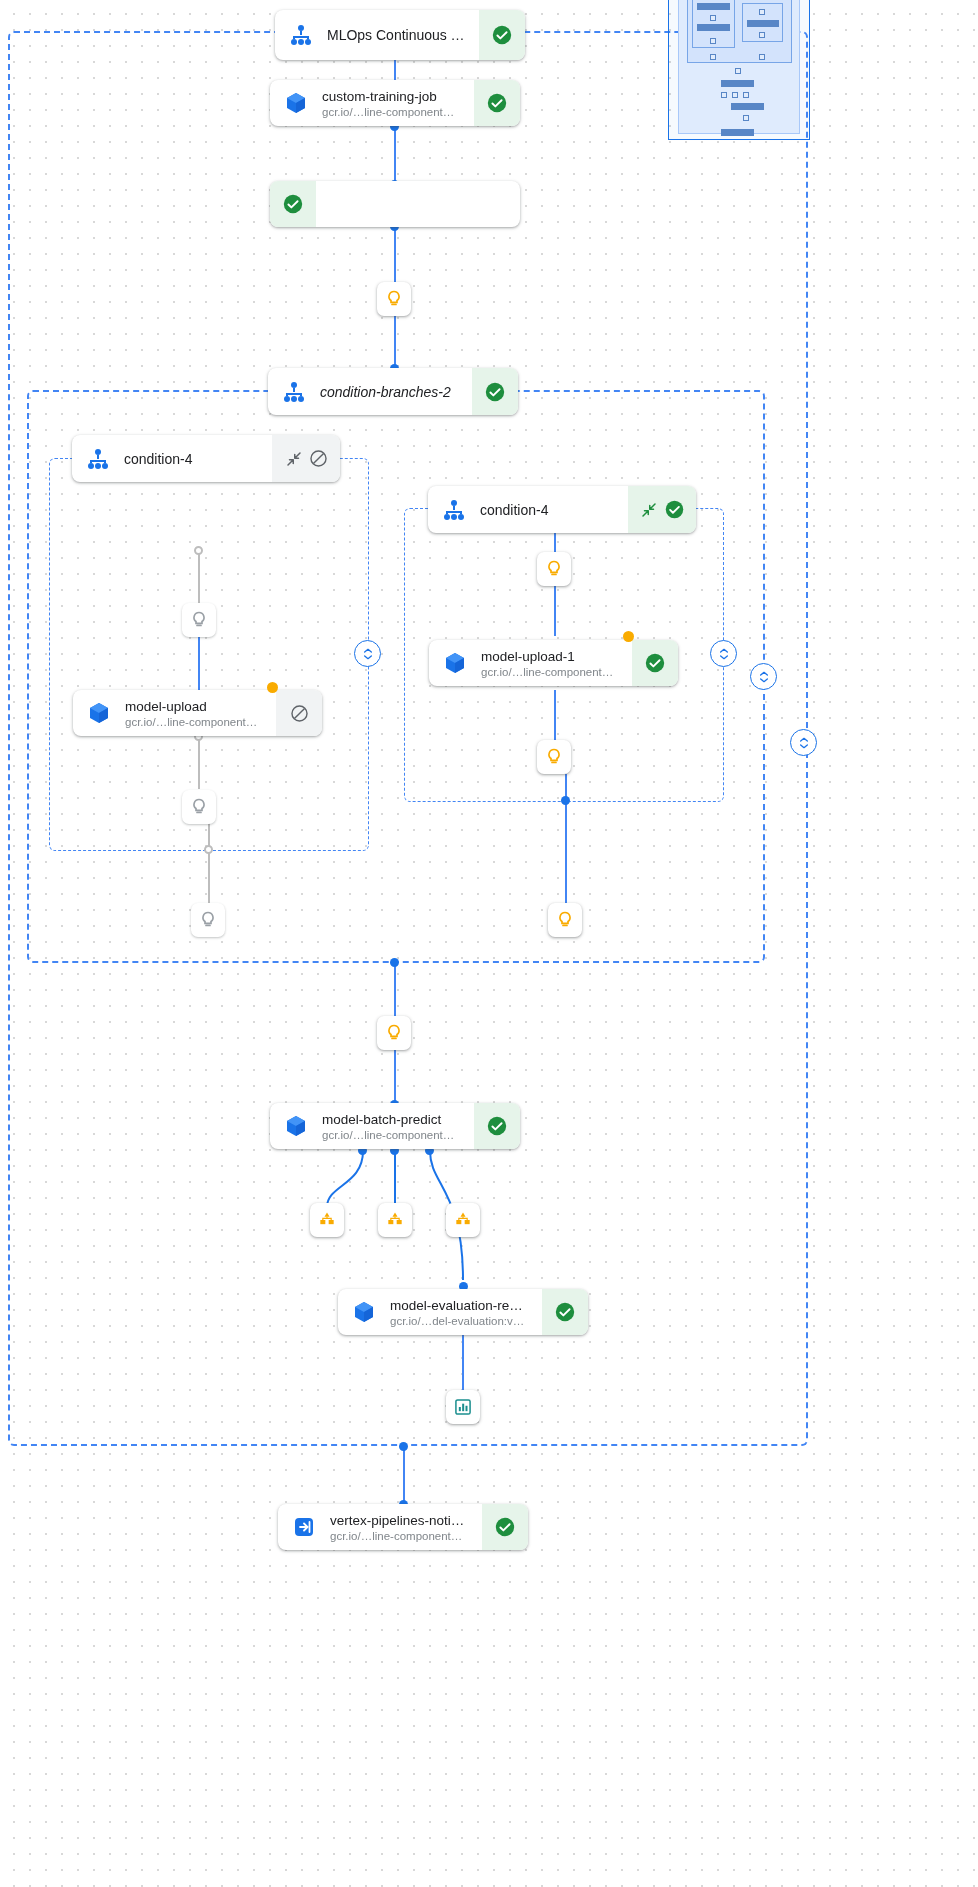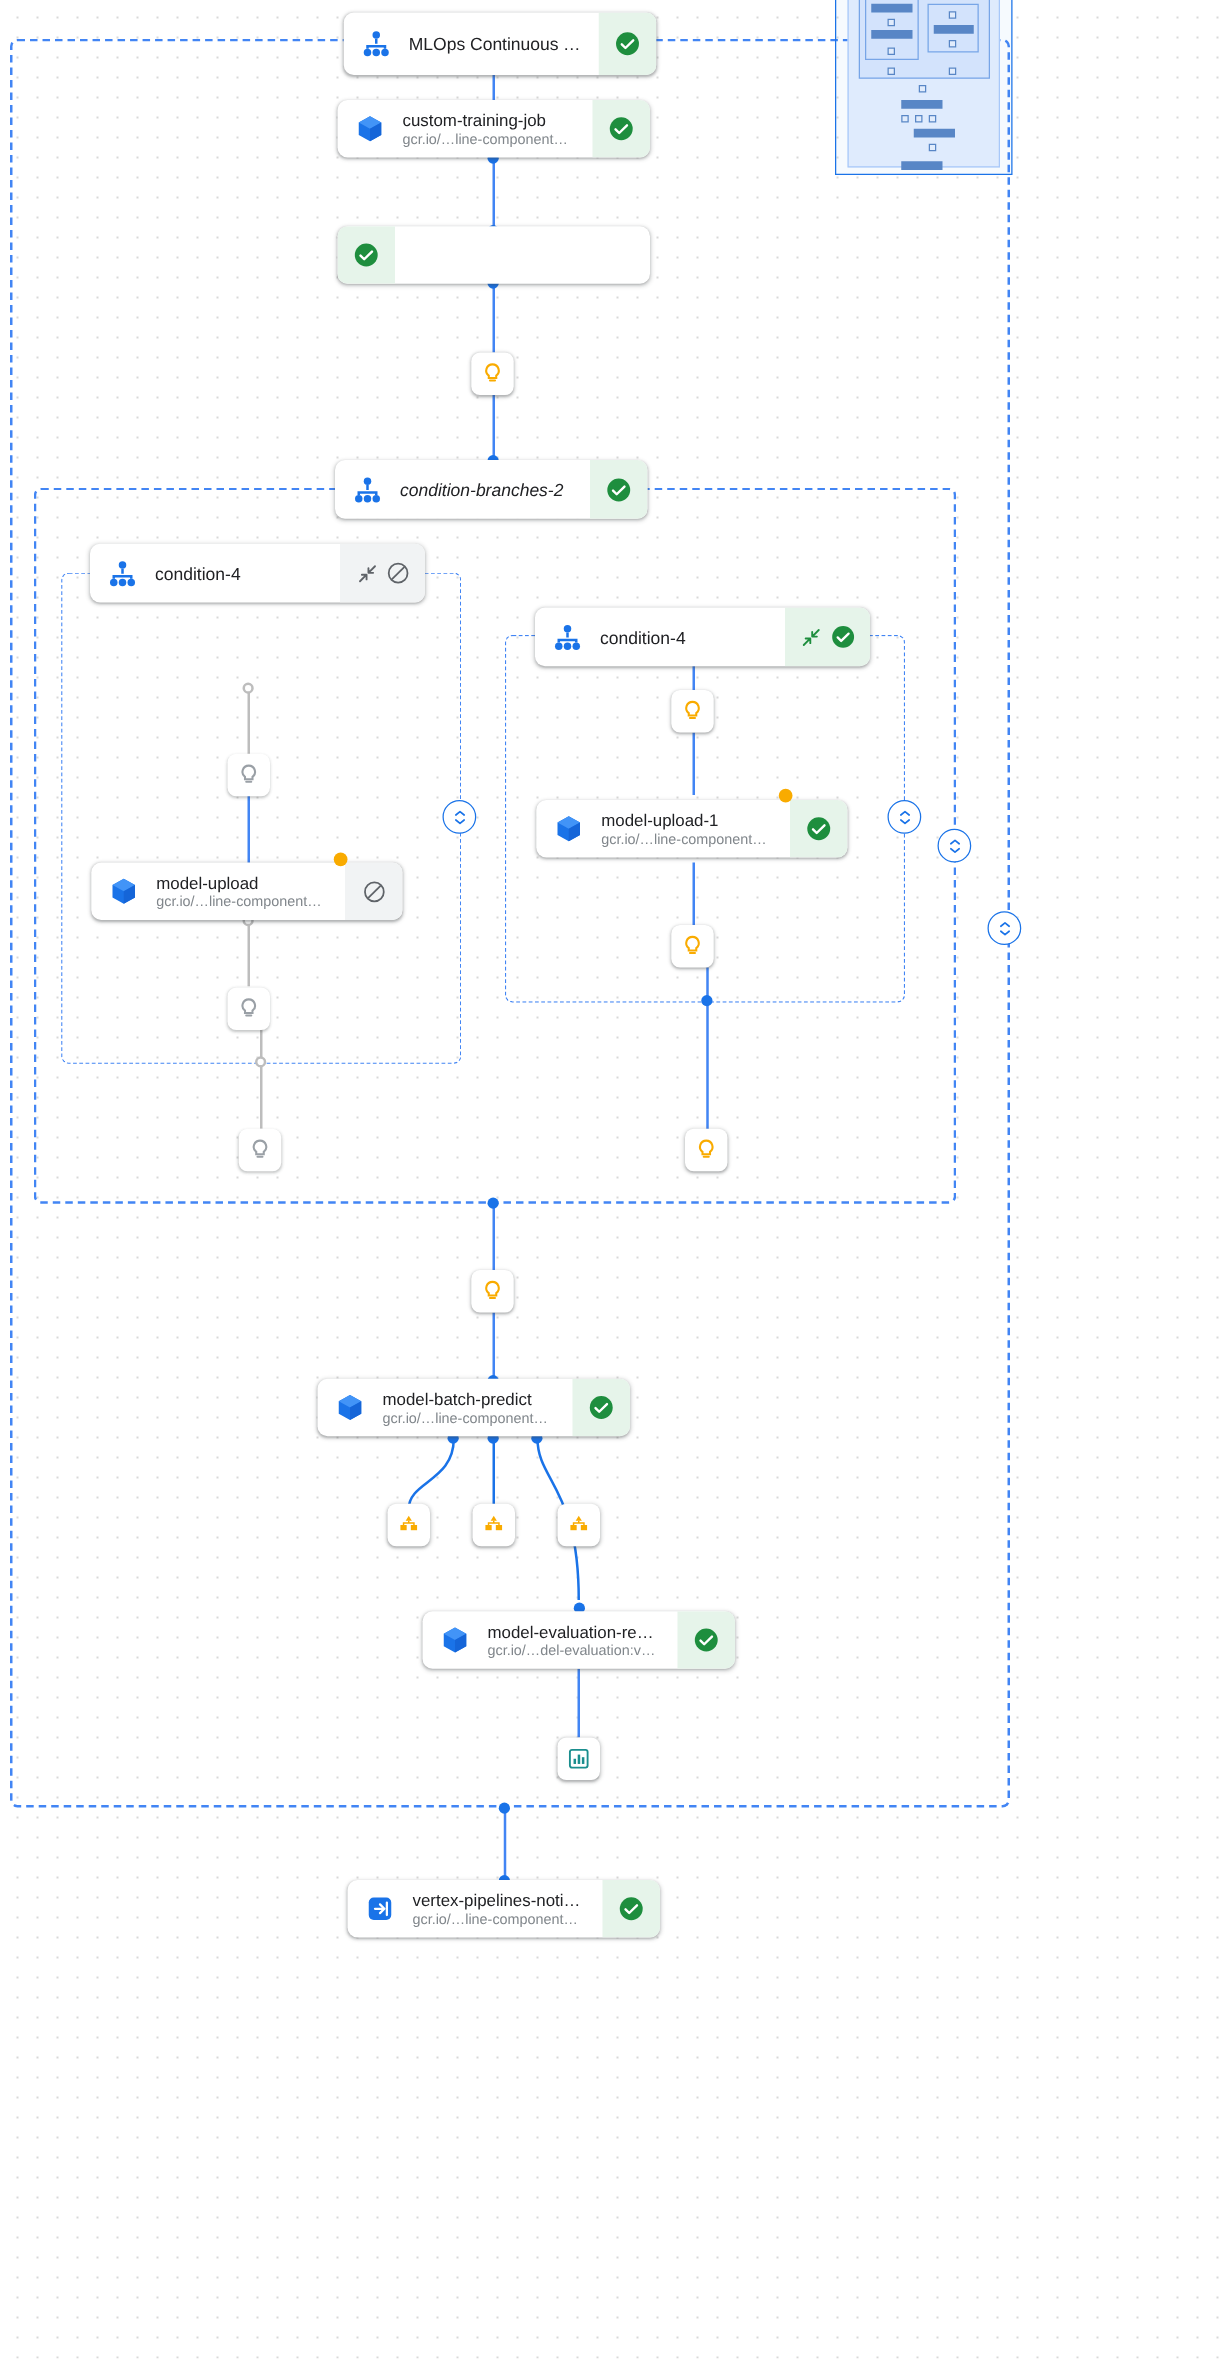--- a/index.html
+++ b/index.html
@@ -419,21 +419,21 @@
       </svg>
   </div>
 
   <div class="mini" style="left:377px; top:1016px;">
     <svg width="20" height="20" viewBox="0 0 24 24">
         <path d="M12 3 a6 6 0 0 0 -3.6 10.8 V16 h7.2 v-2.2 A6 6 0 0 0 12 3 z" stroke="#f9ab00" stroke-width="2" fill="none"></path>
         <path d="M9.6 18.5 h4.8" stroke="#f9ab00" stroke-width="2" stroke-linecap="round"></path>
       </svg>
   </div>
 
-  <div class="node" style="left:254px; top:1103px; width:250px; height:46px;">
+  <div class="node" style="left:270px; top:1103px; width:250px; height:46px;">
     <div class="body">
       <span class="ico">
         <svg width="24" height="24" viewBox="0 0 24 24">
             <path d="M12 2 L21 7 L21 17 L12 22 L3 17 L3 7 Z" fill="#1a73e8"></path>
             <path d="M12 2 L21 7 L12 12 L3 7 Z" fill="#4294f7"></path>
             <path d="M12 12 L21 7 L21 17 L12 22 Z" fill="#1565d8"></path>
           </svg>
       </span>
       <span class="labels">
         <span class="title">model-batch-predict</span>

